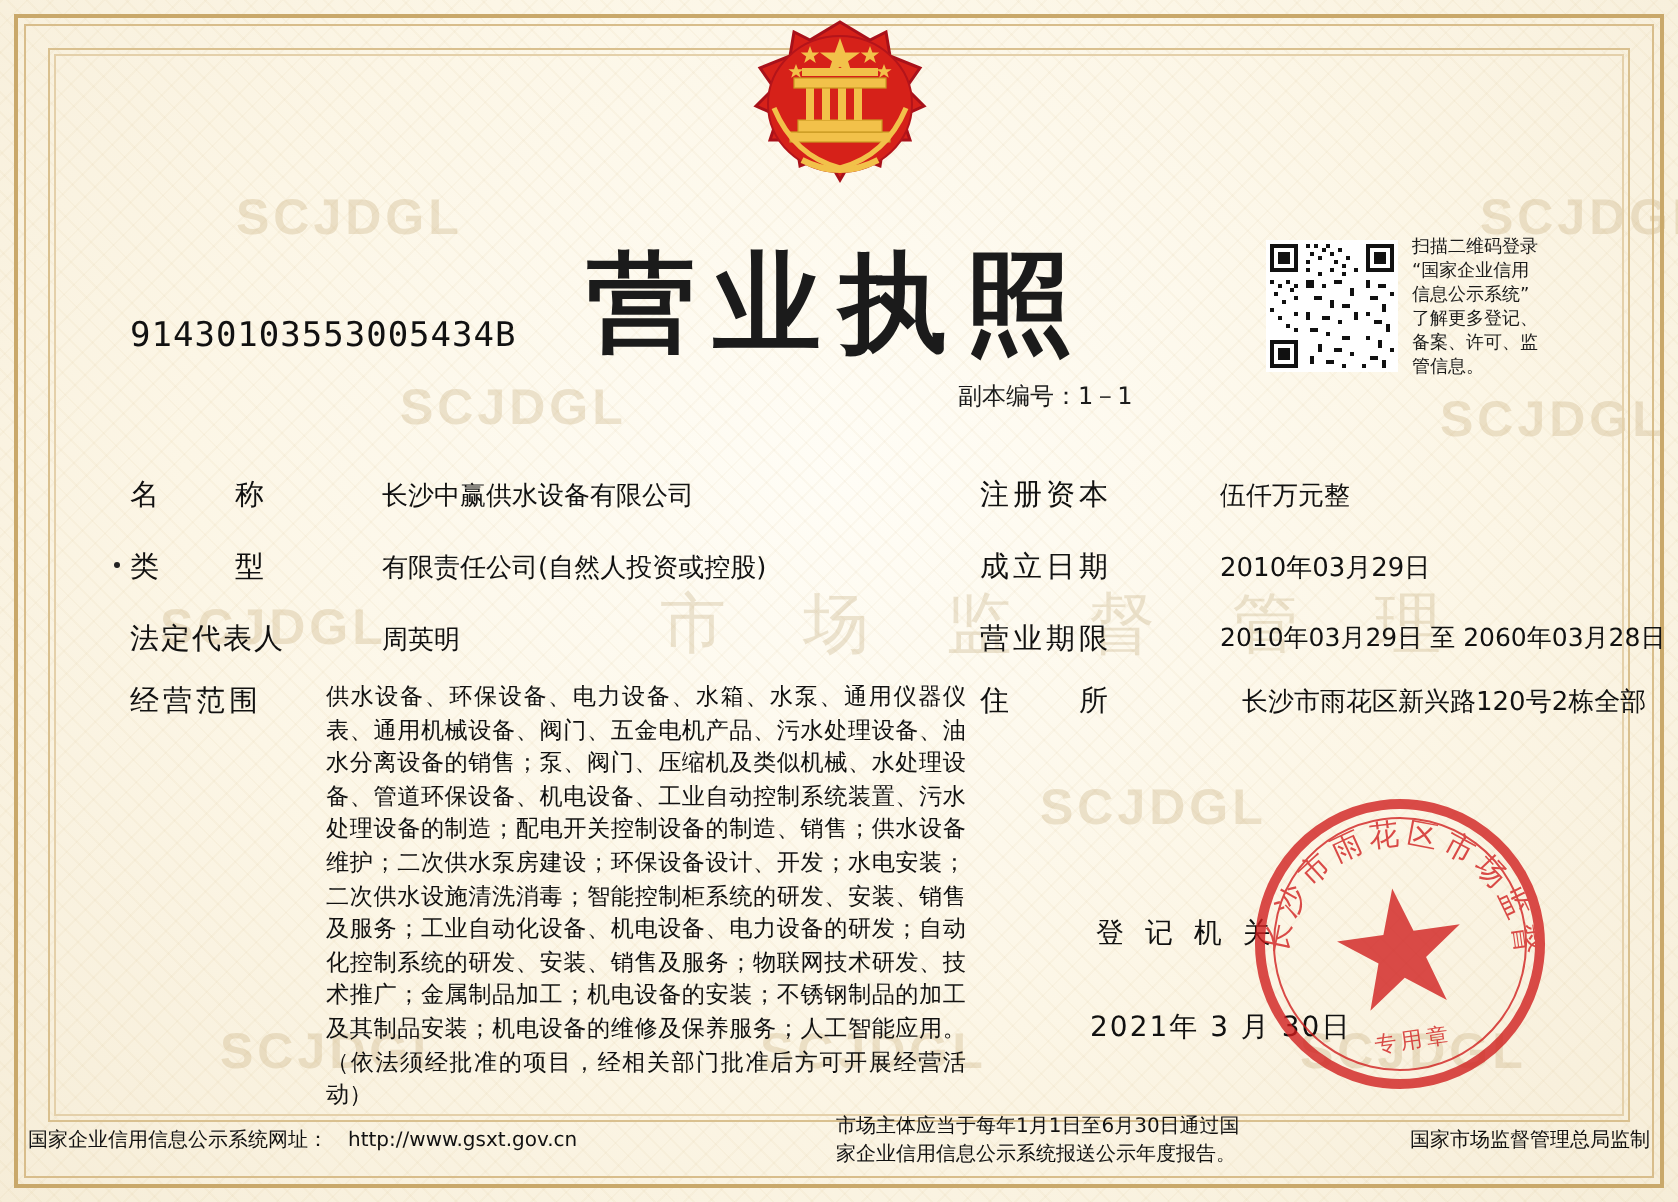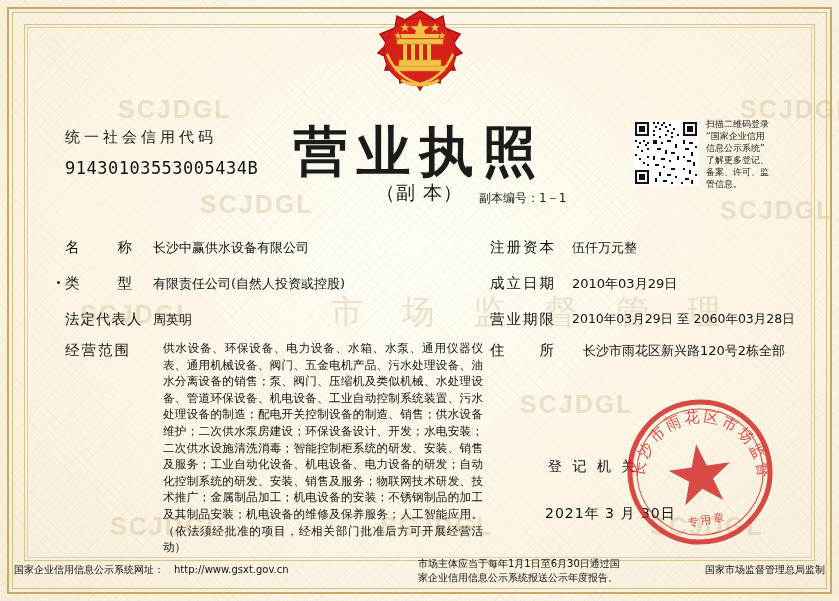--- a/index.html
+++ b/index.html
@@ -95,21 +95,21 @@
   }
   .qr-note{
     position:absolute;left:706px;top:118px;
     font-size:9px;line-height:12px;color:#1b1b1b;width:110px;
   }
   
   .f-label{
     position:absolute;font-size:14.5px;color:#111;white-space:nowrap;letter-spacing:3px;
   }
   .f-value{
-    position:absolute;font-size:13px;color:#111;white-space:nowrap;
+    position:absolute;font-size:13px;color:#111;white-space:nowrap;margin-left:38px;
   }
   .scope-text{
     position:absolute;left:153px;top:340px;width:320px;
     font-size:11.6px;line-height:16.6px;color:#111;text-align:justify;margin-left:10px;
   }
   .dot{
     position:absolute;width:3px;height:3px;border-radius:50%;background:#222;
   }
   
   .seal{
@@ -178,24 +178,22 @@
       <polygon points="70,15 71.2,18.2 74.6,18.2 71.9,20.2 72.9,23.5 70,21.5 67.1,23.5 68.1,20.2 65.4,18.2 68.8,18.2" fill="#f2c14a"></polygon>
       <polygon points="33,24 34,26.6 36.8,26.6 34.6,28.2 35.4,30.9 33,29.3 30.6,30.9 31.4,28.2 29.2,26.6 32,26.6" fill="#f2c14a"></polygon>
       <polygon points="77,24 78,26.6 80.8,26.6 78.6,28.2 79.4,30.9 77,29.3 74.6,30.9 75.4,28.2 73.2,26.6 76,26.6" fill="#f2c14a"></polygon>
       <path d="M22 46 q10 24 33 30" fill="none" stroke="#f2c14a" stroke-width="2.6"></path>
       <path d="M88 46 q-10 24 -33 30" fill="none" stroke="#f2c14a" stroke-width="2.6"></path>
       <path d="M36 72 q19 10 38 0" fill="none" stroke="#f2c14a" stroke-width="3"></path>
     </g>
   </svg>
 
   <div class="title">营业执照</div>
-  <div class="subtitle">（副 本）</div>
   <div class="copy-no">副本编号：1－1</div>
 
-  <div class="code-label">统一社会信用代码</div>
   <div class="code-value">91430103553005434B</div>
 
   <svg class="qr" viewBox="0 0 33 33" shape-rendering="crispEdges">
     <rect width="33" height="33" fill="#fff"></rect>
     <g fill="#111">
       <rect x="1" y="1" width="7" height="7"></rect>
         <rect x="2" y="2" width="5" height="5" fill="#fff"></rect>
         <rect x="3" y="3" width="3" height="3"></rect>
       <rect x="25" y="1" width="7" height="7"></rect>
         <rect x="26" y="2" width="5" height="5" fill="#fff"></rect>

